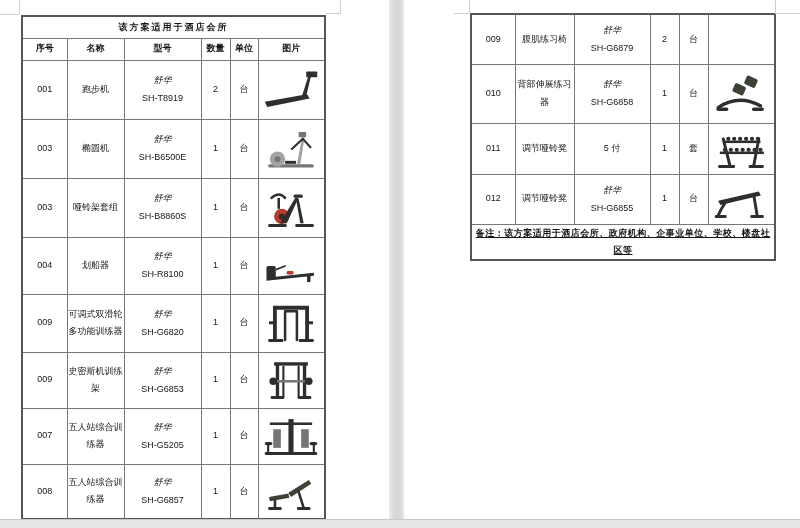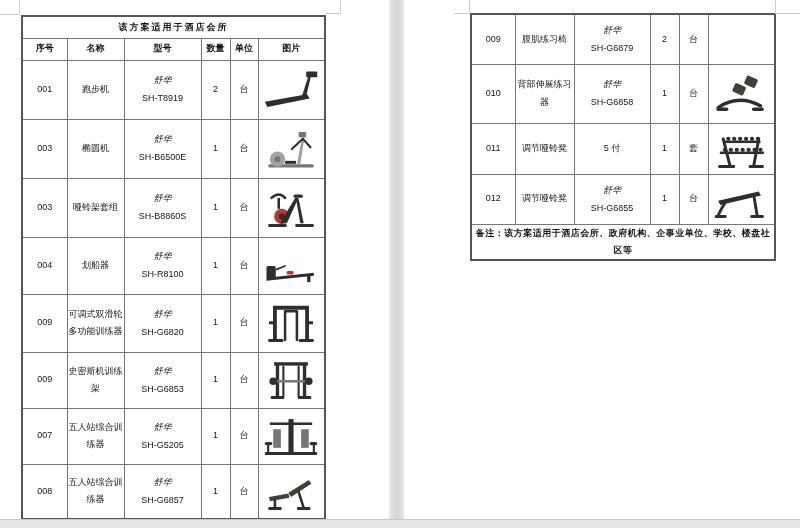--- a/index.html
+++ b/index.html
@@ -34,21 +34,21 @@
     padding:0 1px;overflow:hidden;
     font-size:9px;line-height:1.9;
   }
   .tbl-left{position:absolute;left:21px;top:15px;width:303px;}
   .tbl-right{position:absolute;left:66px;top:13px;width:304px;}
   td.title-cell{font-size:13px;font-weight:bold;letter-spacing:2px;line-height:1;}
   td.head{font-weight:bold;font-size:9px;}
   td.c-model .brand{margin-bottom:7px;font-style:italic;}
   td.c-model div{line-height:1.2;}
   td.c-name{line-height:2.1;margin-top:16px;}
-  td.note-cell{font-weight:bold;font-size:9.5px;letter-spacing:0.5px;}
+  td.note-cell{font-weight:bold;font-size:9.5px;letter-spacing:0.5px;text-decoration:underline;}
   svg.pic{display:block;margin:0 auto;width:60px;height:44px;}
   .ink{fill:#2e2e2e;}
   .mid{fill:#767676;}
   .lt{fill:#a2a2a2;}
   .red{fill:#b8392f;}
   .grn{fill:#3c4334;}
   .stk{stroke:#2e2e2e;fill:none;stroke-linecap:round;}
 </style>
 </head>
 <body>

